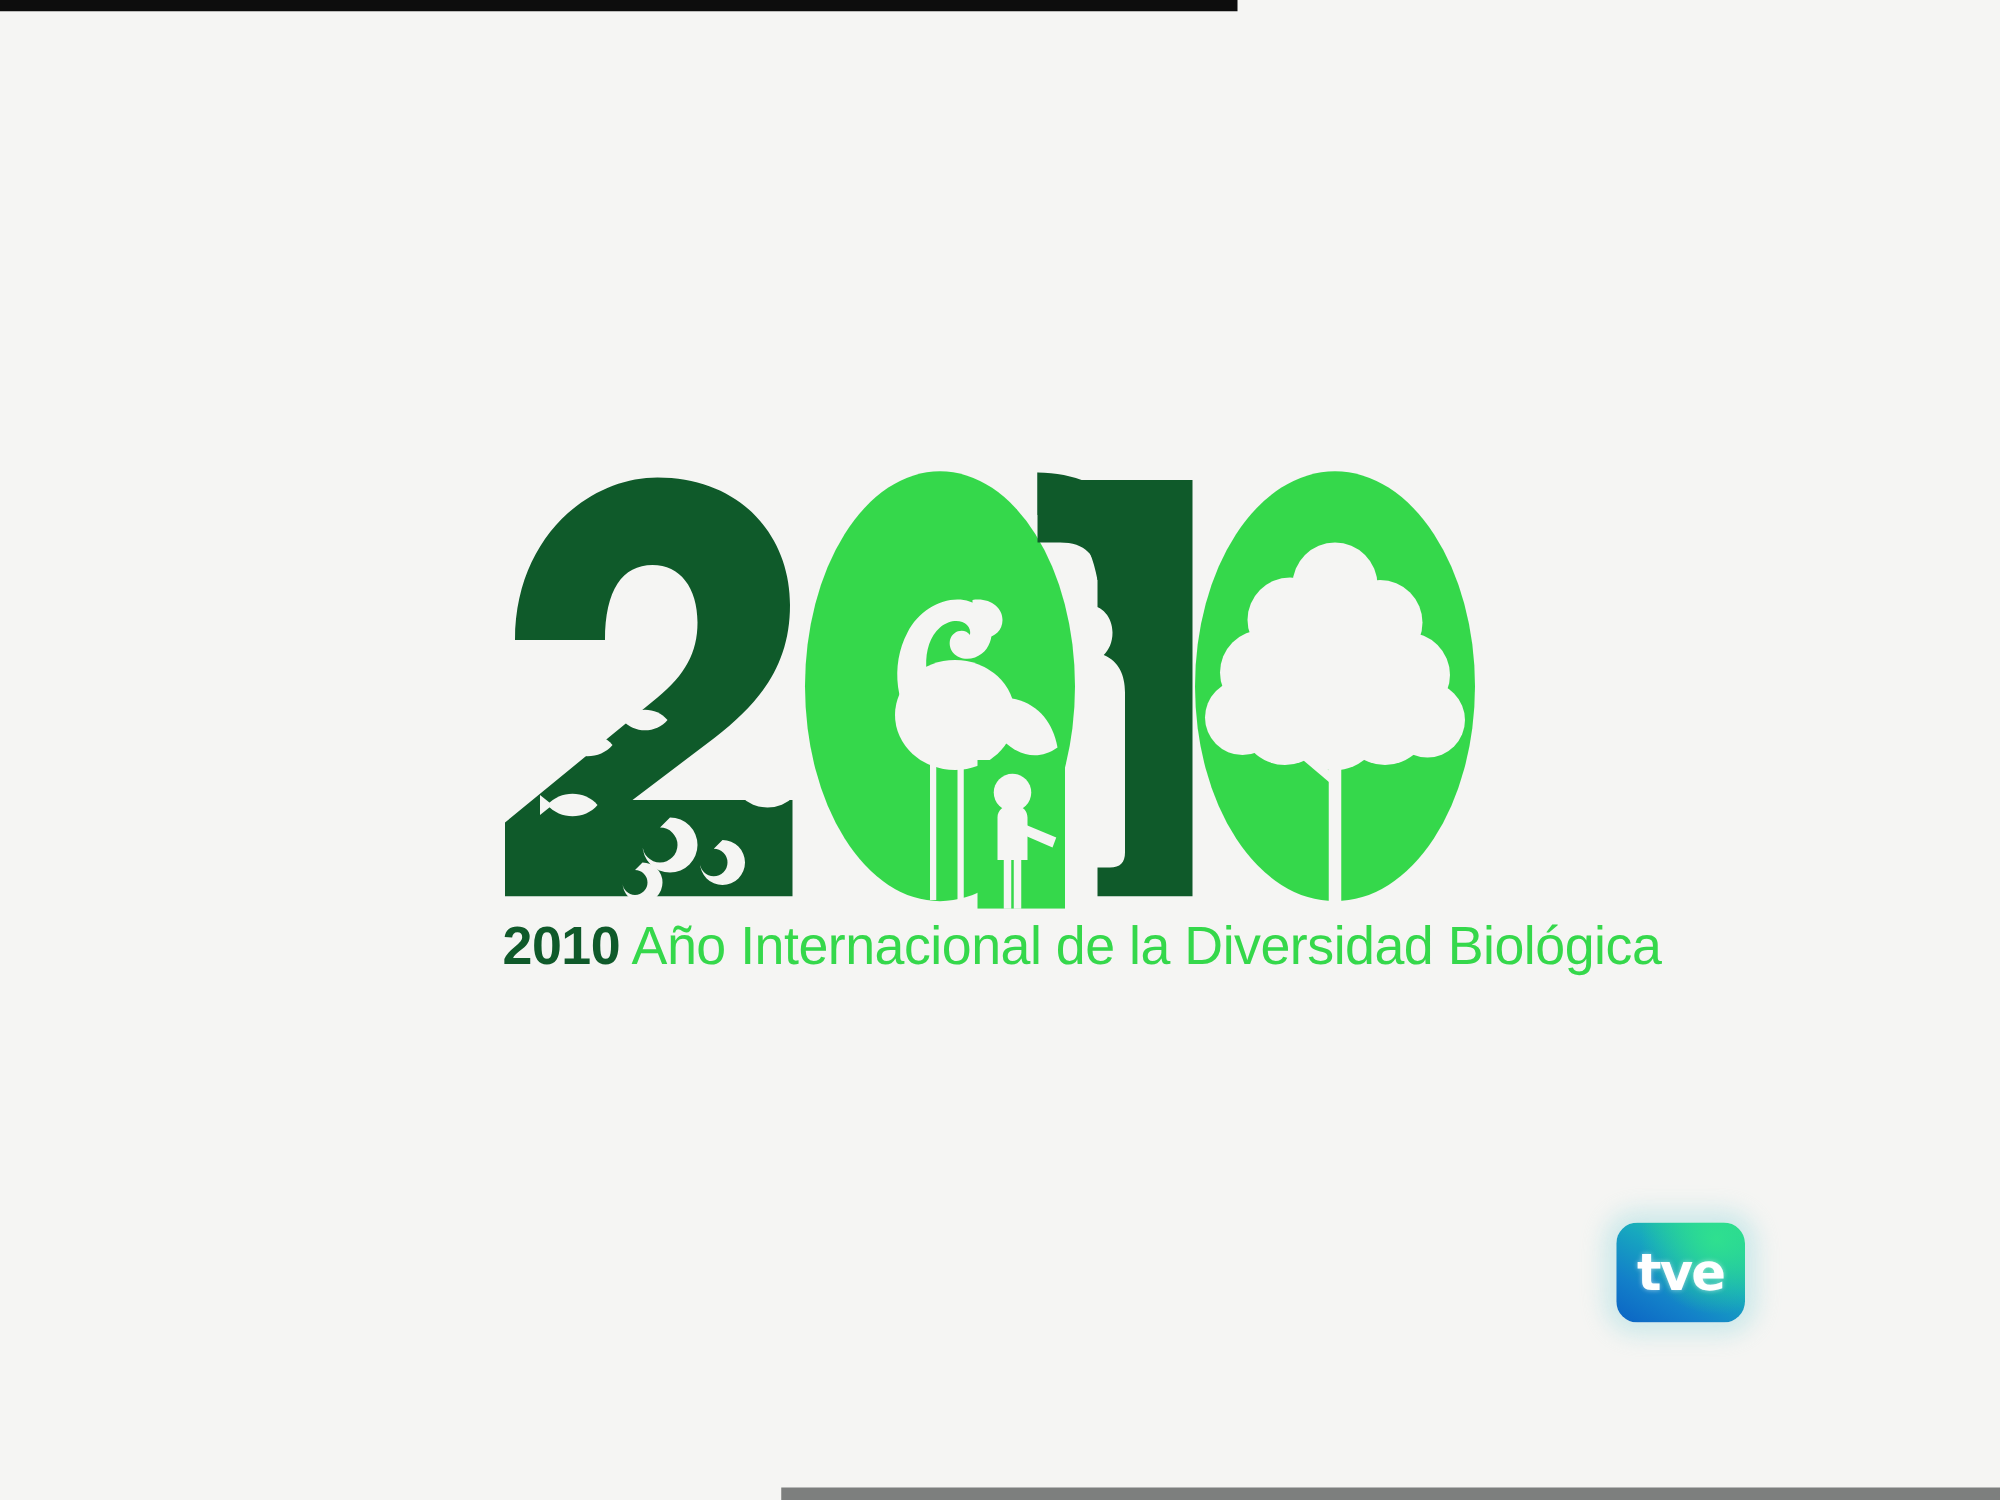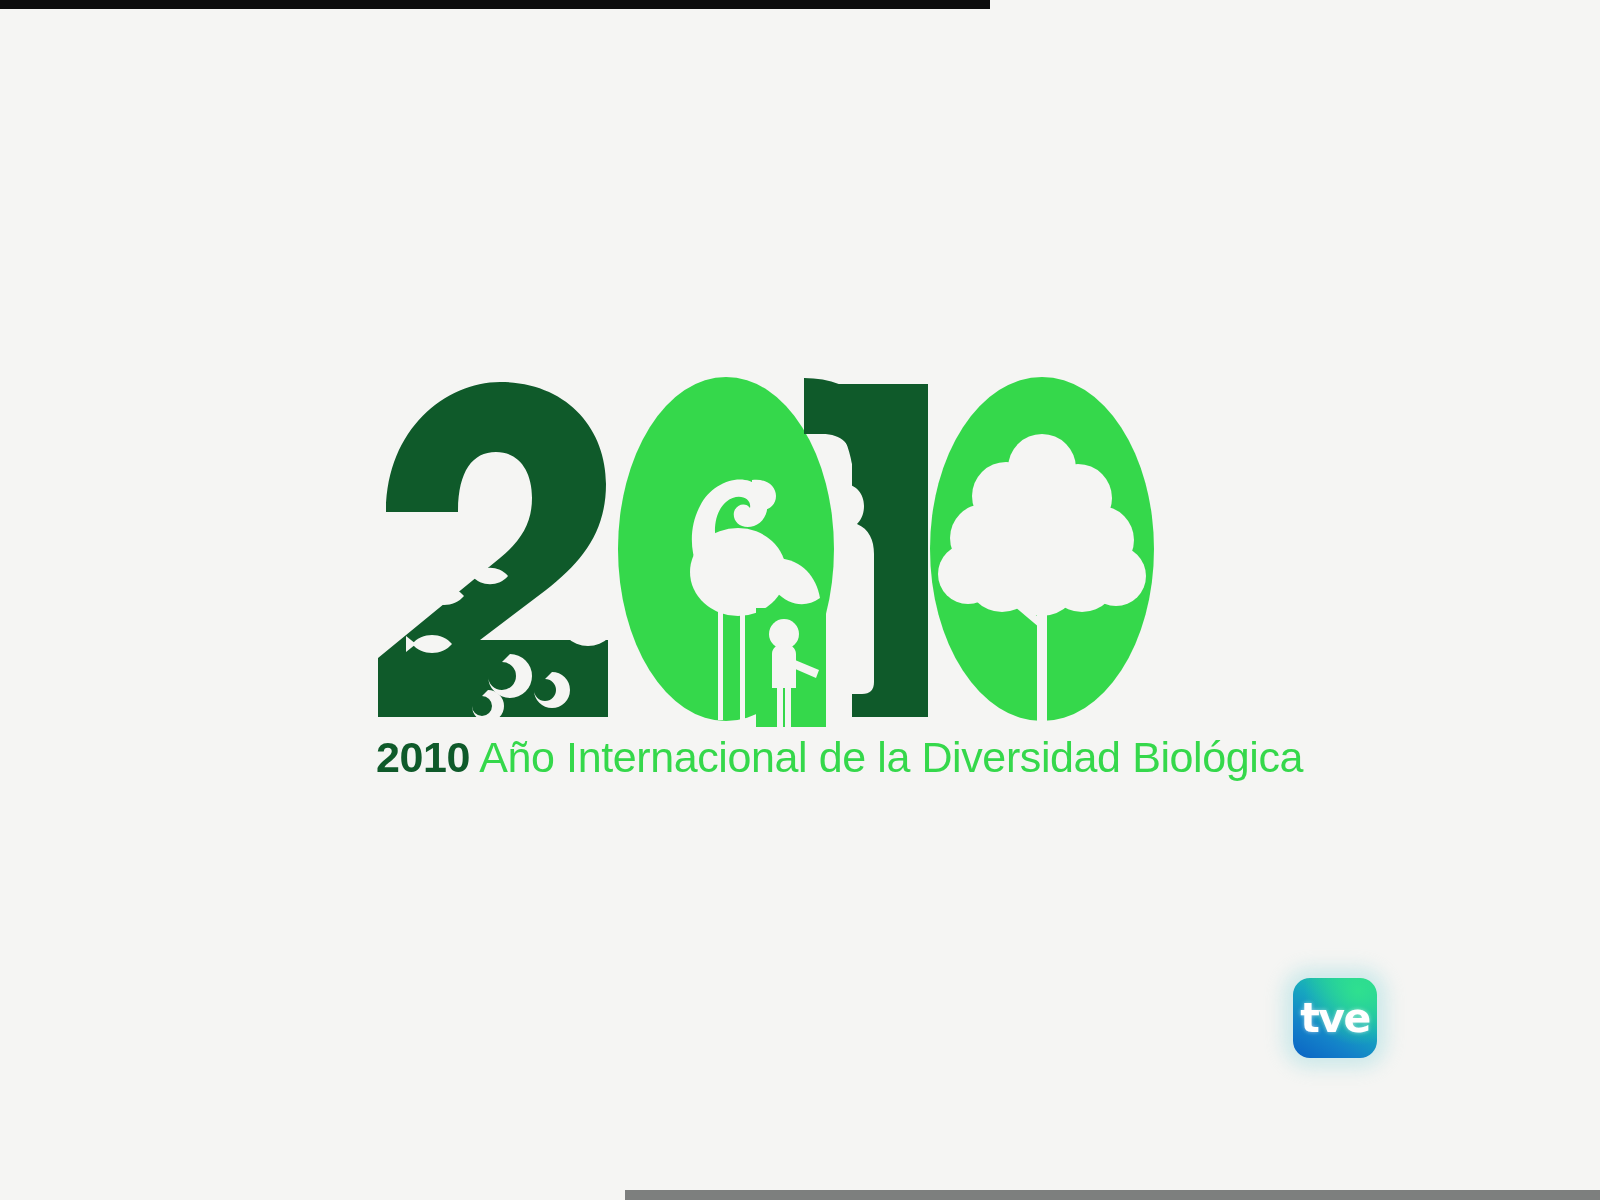--- a/index.html
+++ b/index.html
@@ -31,21 +31,21 @@
     left: 625px;
     top: 1190px;
     width: 975px;
     height: 10px;
     background: #7d7f7e;
   }
 
   
   #logo-block {
     position: absolute;
-    left: 360px;
+    left: 386px;
     top: 372px;
     width: 810px;
     height: 420px;
   }
   #logo-mark {
     position: absolute;
     left: 0;
     top: 0;
     width: 810px;
     height: 355px;
@@ -72,21 +72,21 @@
   #tagline .phrase {
     color: #35d84b;
     font-weight: 500;
   }
 
   
   #tve-logo {
     position: absolute;
     left: 1293px;
     top: 978px;
-    width: 84px;
+    width: 103px;
     height: 80px;
     border-radius: 17px;
     background:
       radial-gradient(circle at 78% 16%, #2fe08f 0%, rgba(47,224,143,0) 58%),
       linear-gradient(30deg, #0b63c4 0%, #1380c9 28%, #17a8bf 58%, #22c9a0 82%, #2ddb86 100%);
     box-shadow: 0 0 18px 10px rgba(160, 220, 225, 0.45);
     display: flex;
     align-items: center;
     justify-content: center;
   }

